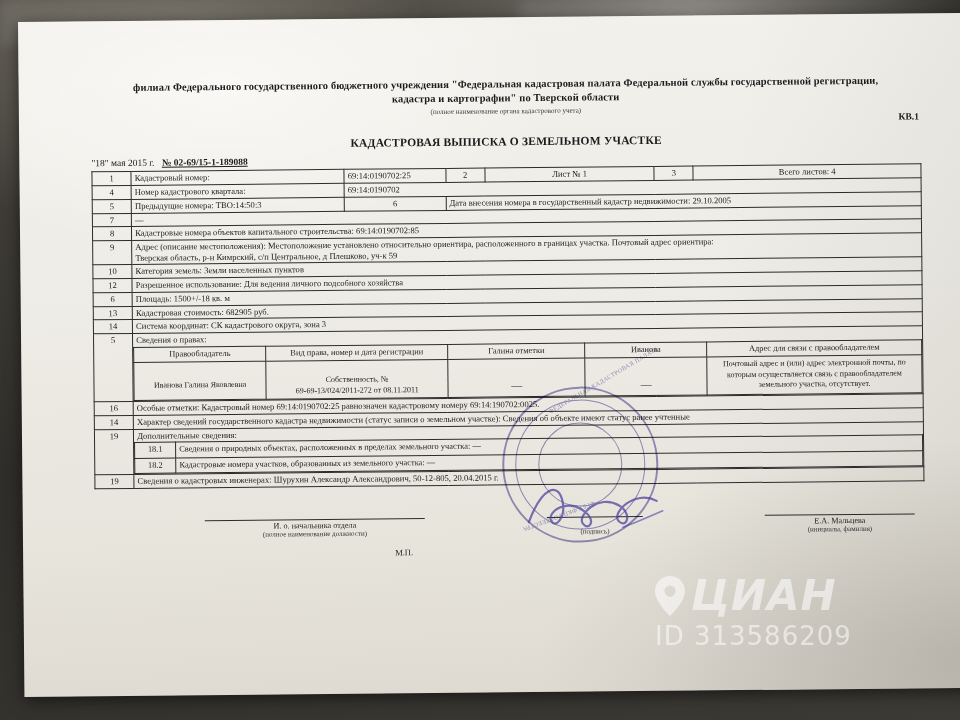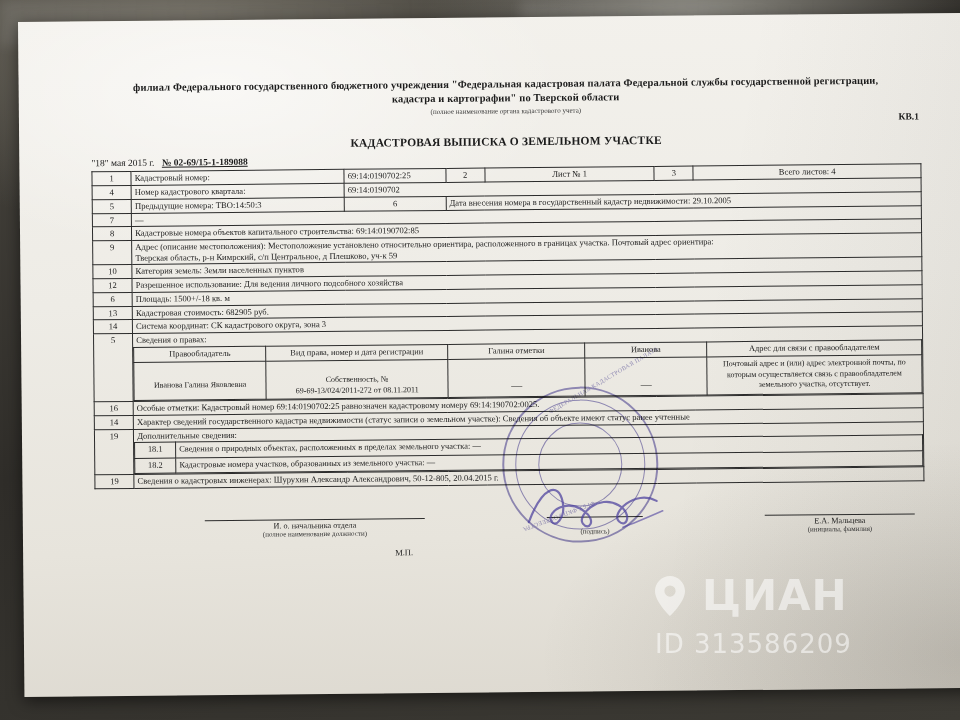--- a/index.html
+++ b/index.html
@@ -208,32 +208,33 @@
     left: 655px;
     top: 575px;
     color: rgba(255,255,255,0.55);
     font-family: "DejaVu Sans", sans-serif;
     pointer-events: none;
     user-select: none;
   }
   .wm-top {
     display: flex;
     align-items: center;
-    gap: 17px;
+    gap: 6px;
+    font-style: italic;
   }
   .wm-title {
     font-size: 42px;
     font-weight: bold;
     letter-spacing: 1px;
     line-height: 1;
   }
   .wm-id {
     font-size: 26px;
     letter-spacing: 1px;
-    margin-top: 12px;
+    margin-top: 4px;
   }
   .pin {
     width: 30px;
     height: 40px;
   }
 </style>
 </head>
 <body>
 
 <div id="scene">

